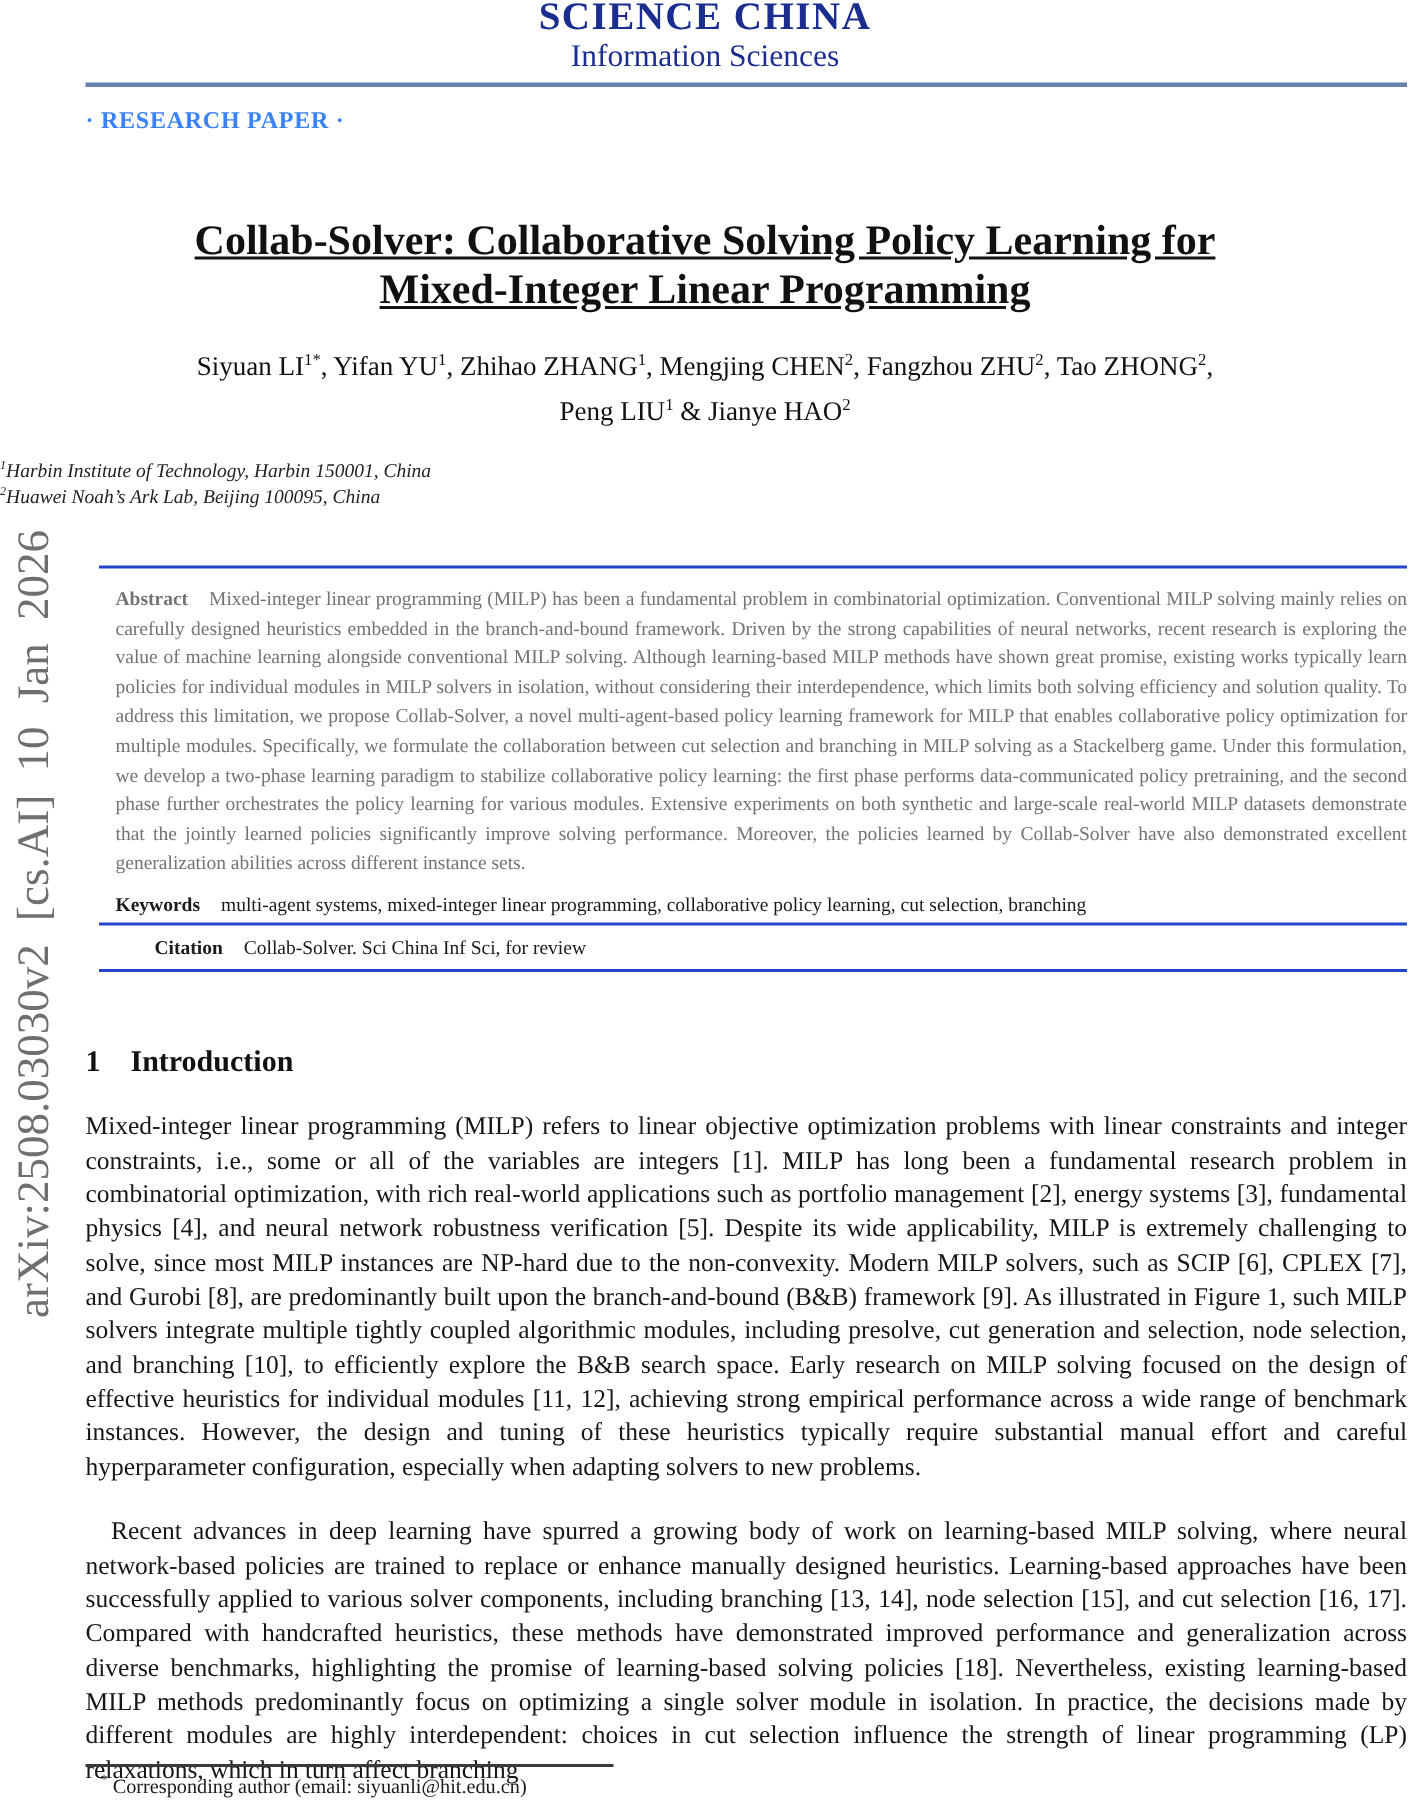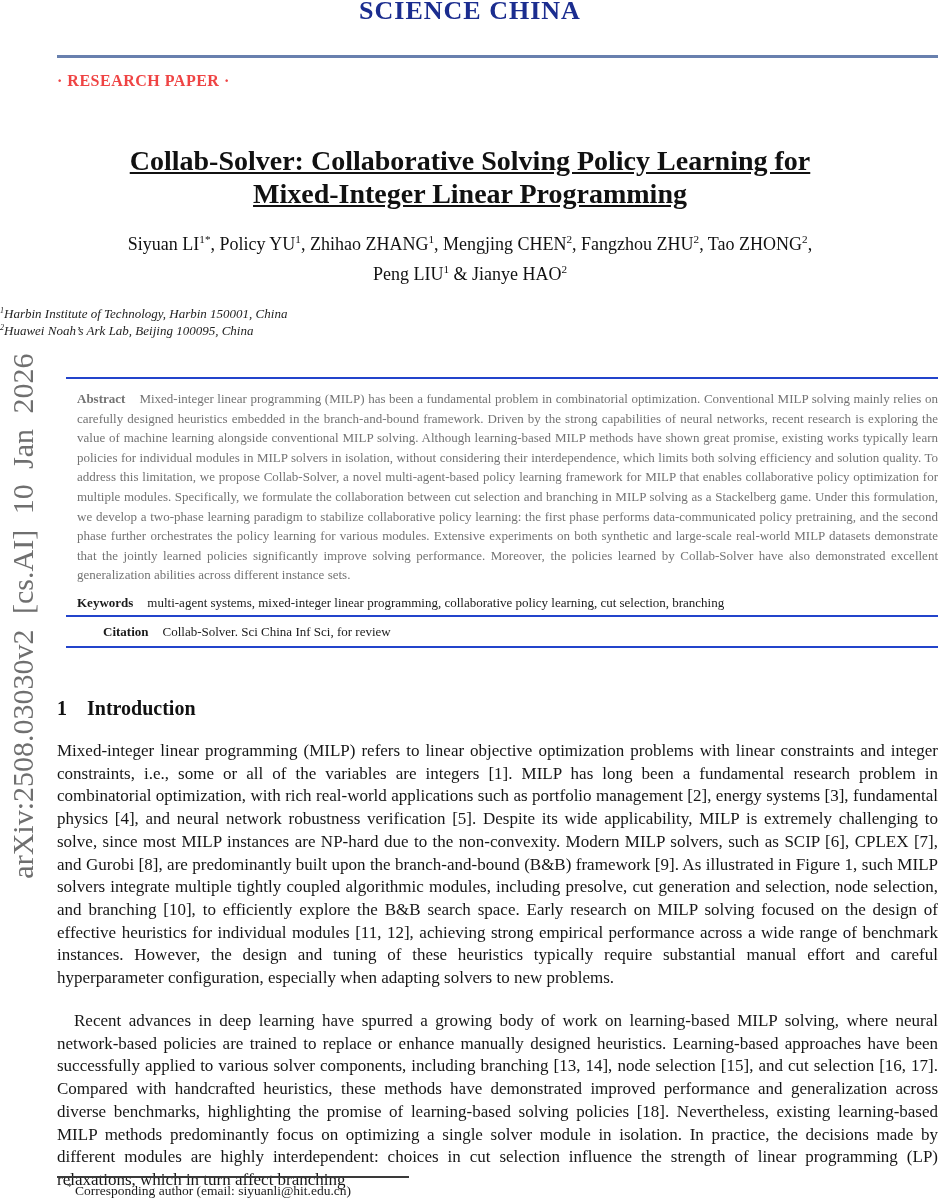--- a/index.html
+++ b/index.html
@@ -33,21 +33,21 @@
   .j-sub{
     position:absolute;top:25px;left:0;right:0;
     text-align:center;font-size:21px;color:#1b2d8f;
   }
   .header-rule{
     position:absolute;top:55px;left:57px;width:881px;height:3px;
     background:#6880ae;
   }
   .article-type{
     position:absolute;top:72px;left:57px;
-    font-weight:bold;font-size:16px;color:#ef4444;letter-spacing:0.5px;
+    font-weight:bold;font-size:16px;color:#3b82f6;letter-spacing:0.5px;
   }
   
   .title{
     position:absolute;top:144px;left:20px;right:20px;margin:0;
     text-align:center;font-size:28px;font-weight:bold;line-height:33px;color:#111;text-decoration:underline;
   }
   .authors{
     position:absolute;top:229px;left:0;right:0;
     text-align:center;font-size:18px;line-height:30px;color:#111;
   }
@@ -97,30 +97,31 @@
   .footnote sup{font-size:0.7em;line-height:0;}
 </style>
 </head>
 <body>
 
 <div class="page">
 
   <div class="watermark">arXiv:2508.03030v2 [cs.AI] 10 Jan 2026</div>
 
   <div class="j-name">SCIENCE CHINA</div>
+  <div class="j-sub">Information Sciences</div>
   <div class="header-rule"></div>
   <div class="article-type">· RESEARCH PAPER ·</div>
 
   <h1 class="title">
     <span>Collab-Solver: Collaborative Solving Policy Learning for</span><br>
     <span>Mixed-Integer Linear Programming</span>
   </h1>
 
   <div class="authors">
-    <div><span><span>Siyuan LI</span><sup>1*</sup><span>, </span></span><span><span>Policy YU</span><sup>1</sup><span>, </span></span><span><span>Zhihao ZHANG</span><sup>1</sup><span>, </span></span><span><span>Mengjing CHEN</span><sup>2</sup><span>, </span></span><span><span>Fangzhou ZHU</span><sup>2</sup><span>, </span></span><span><span>Tao ZHONG</span><sup>2</sup><span>,</span></span>
+    <div><span><span>Siyuan LI</span><sup>1*</sup><span>, </span></span><span><span>Yifan YU</span><sup>1</sup><span>, </span></span><span><span>Zhihao ZHANG</span><sup>1</sup><span>, </span></span><span><span>Mengjing CHEN</span><sup>2</sup><span>, </span></span><span><span>Fangzhou ZHU</span><sup>2</sup><span>, </span></span><span><span>Tao ZHONG</span><sup>2</sup><span>,</span></span>
     </div>
     <div><span><span>Peng LIU</span><sup>1</sup><span> &amp; </span></span><span><span>Jianye HAO</span><sup>2</sup><span></span></span>
     </div>
   </div>
 
   <div class="affils">
     <div><sup>1</sup><span>Harbin Institute of Technology, Harbin 150001, China</span></div>
     <div><sup>2</sup><span>Huawei Noah’s Ark Lab, Beijing 100095, China</span></div>
   </div>
 

